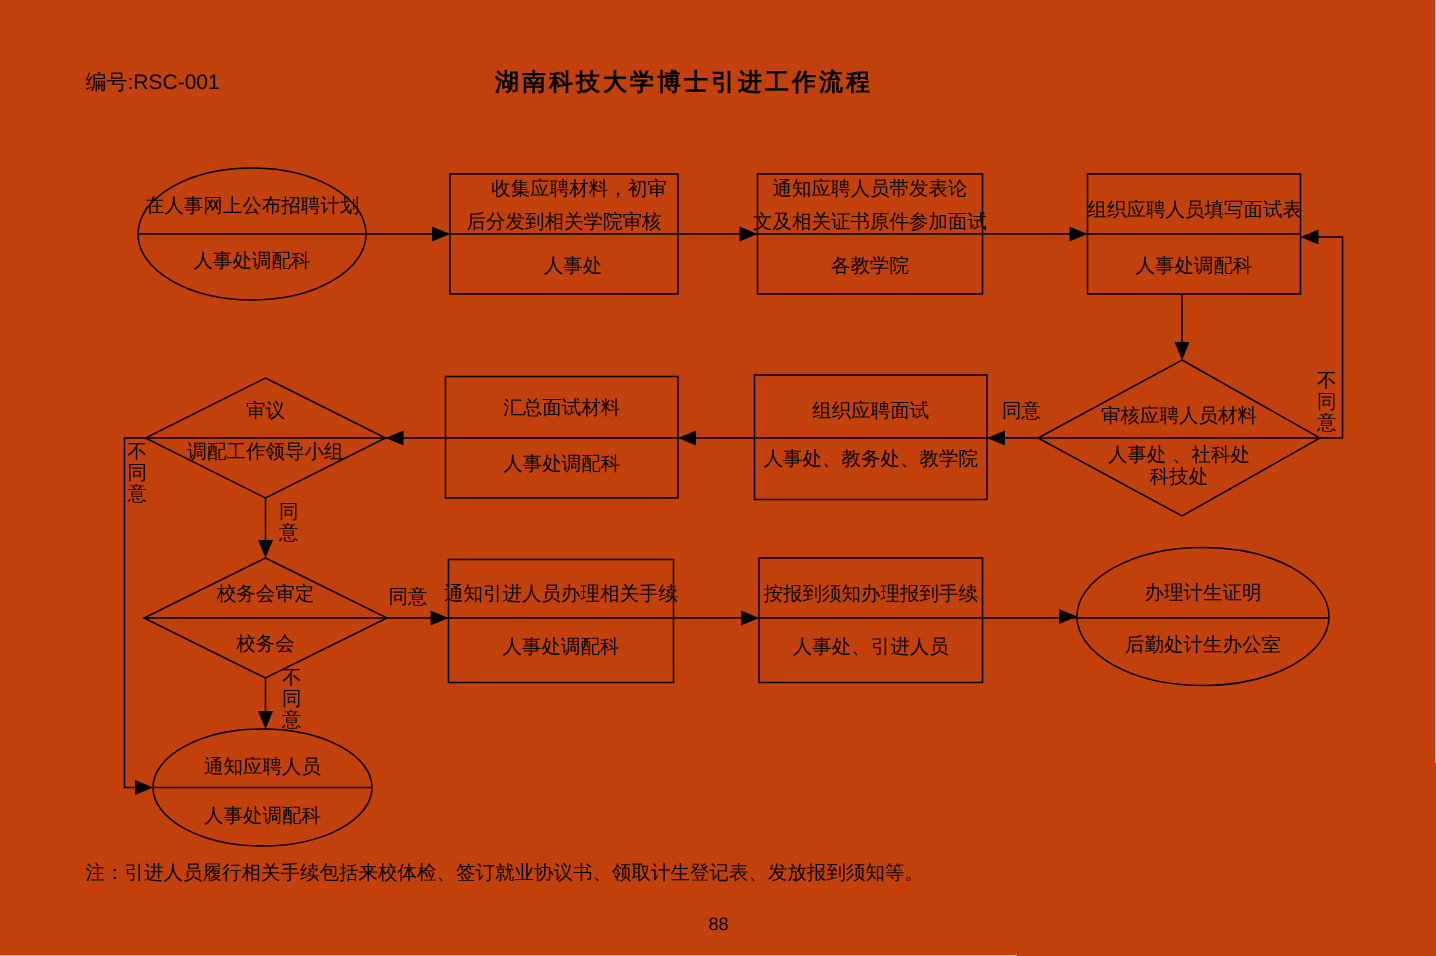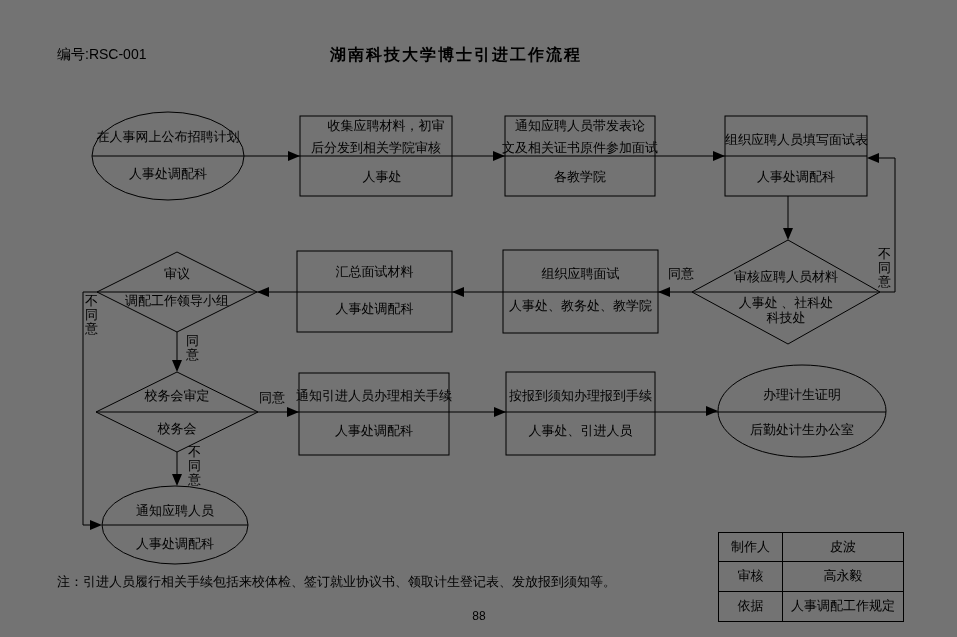--- a/index.html
+++ b/index.html
@@ -1,16 +1,16 @@
 <!DOCTYPE html>
 <html><head>
 <meta charset="utf-8">
 <style>
   html,body{margin:0;padding:0;background:#fff;}
-  .canvas{position:relative;width:957px;height:637px;background:#737373;overflow:hidden;
+  .canvas{position:relative;width:957px;height:637px;background:#c2410c;overflow:hidden;
           font-family:"Liberation Sans",sans-serif;color:#000;}
   .doc-number{position:absolute;left:57px;top:46px;font-size:14px;}
   .title{position:absolute;left:330px;top:45px;width:300px;text-align:left;
          font-size:16px;font-weight:bold;letter-spacing:2px;}
   svg.lines{position:absolute;left:0;top:0;}
   svg.lines *{stroke:#000;}
   svg.lines .shp{fill:none;stroke-width:1;}
   svg.lines .ah{fill:#000;stroke:none;}
   .t{position:absolute;font-size:13px;line-height:14px;text-align:center;white-space:nowrap;}
   .vlabel{position:absolute;font-size:13px;line-height:14px;width:14px;text-align:right;
@@ -125,22 +125,14 @@
   <div class="vlabel" style="left:877px;top:247px">不同意</div>
   <div class="hlabel" style="left:668px;top:267px">同意</div>
   <div class="vlabel" style="left:185px;top:334px">同意</div>
   <div class="vlabel" style="left:84px;top:294px">不同意</div>
   <div class="hlabel" style="left:259px;top:391px">同意</div>
   <div class="vlabel" style="left:187px;top:445px">不同意</div>
 
   <div class="note">注：引进人员履行相关手续包括来校体检、签订就业协议书、领取计生登记表、发放报到须知等。</div>
   <div class="pagenum">88</div>
 
-  <div class="info-table">
-    <div class="cell">制作人</div>
-    <div class="cell val">皮波</div>
-    <div class="cell">审核</div>
-    <div class="cell val">高永毅</div>
-    <div class="cell last">依据</div>
-    <div class="cell val last">人事调配工作规定</div>
-  </div>
 
 </div>
 
 </body></html>

